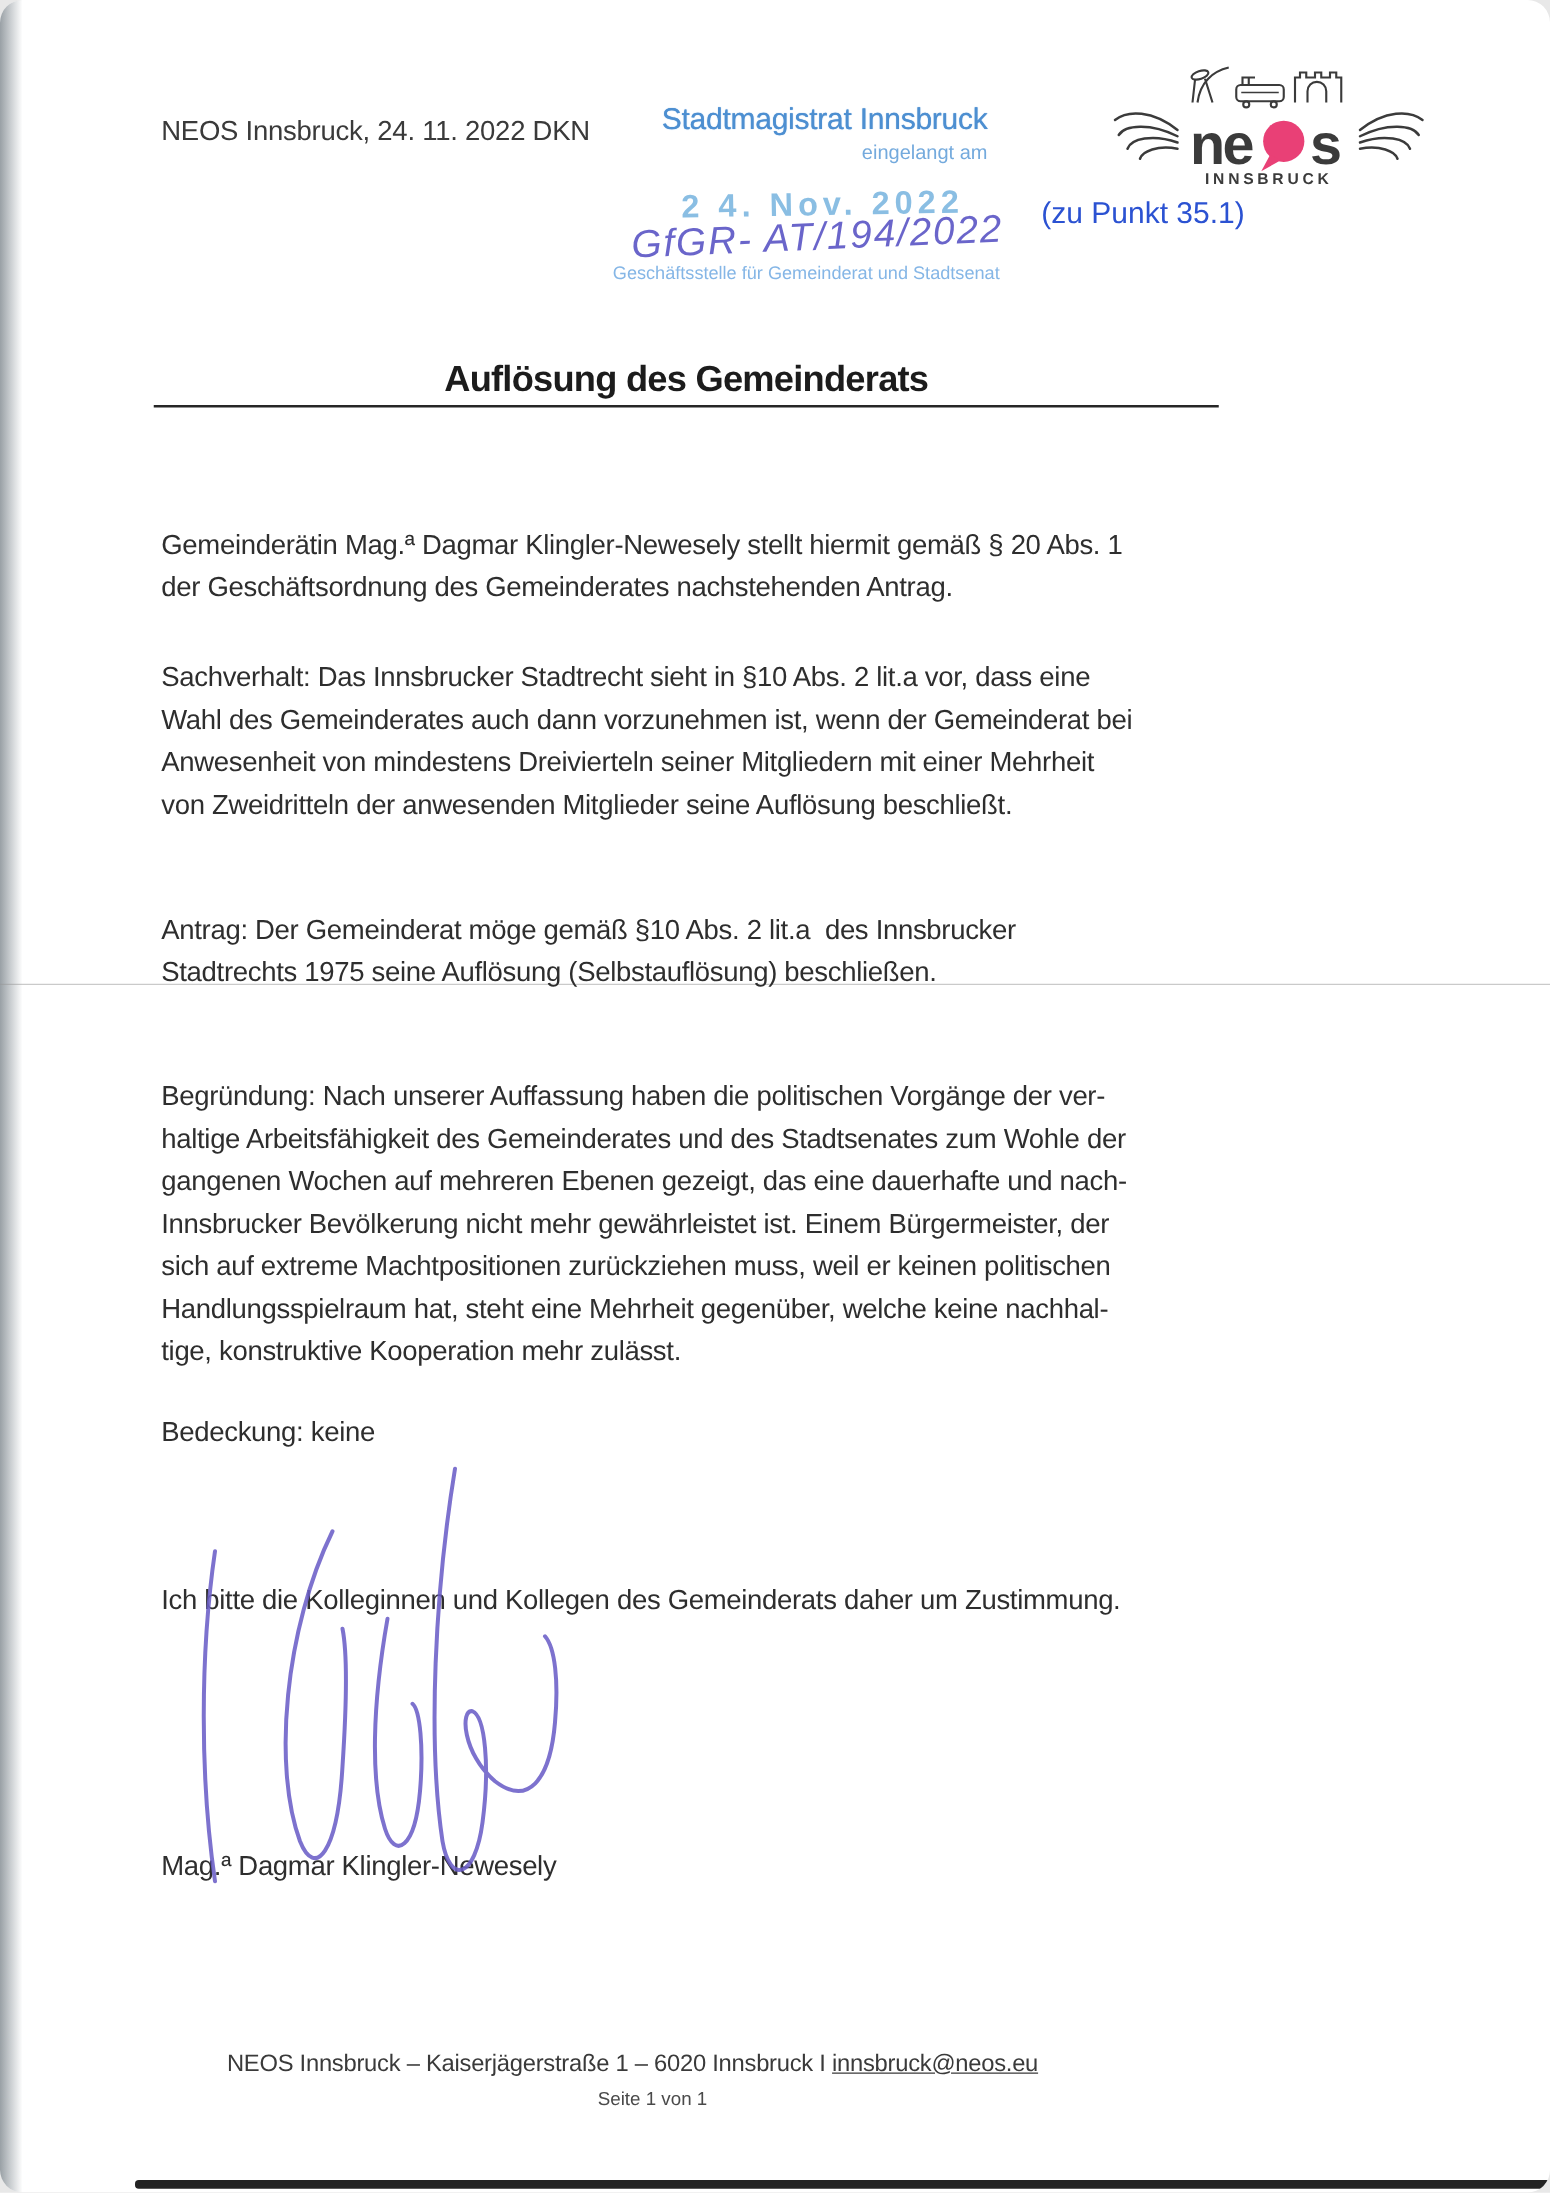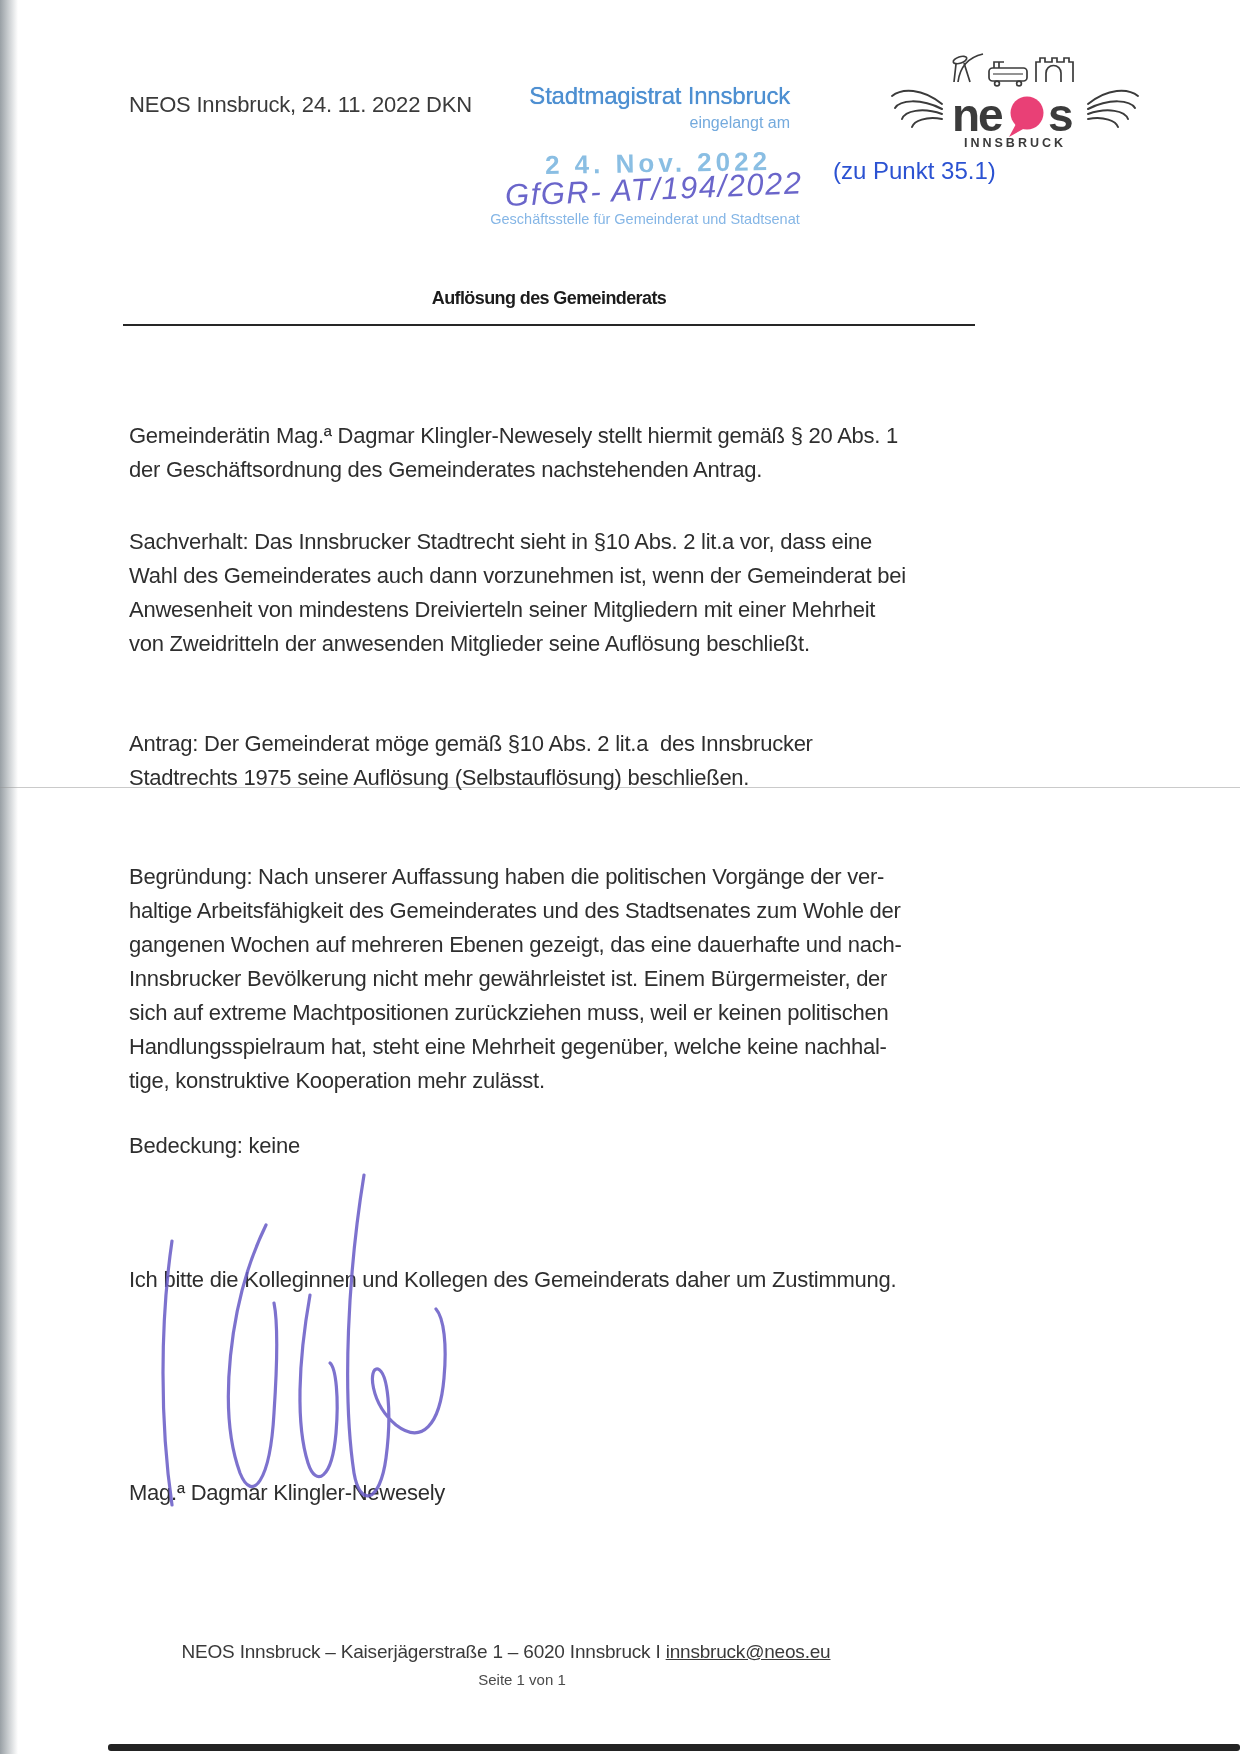--- a/index.html
+++ b/index.html
@@ -1,20 +1,21 @@
 <!DOCTYPE html>
 <html style="--body-text: #2e2e2e; --title-text: #1c1c1c; --stamp-blue: #4d8fd1; --stamp-blue-light: #74aadd; --stamp-blue-pale: #85b6e6; --stamp-date-blue: #63a9da; --handwriting-blue: #5a55c5; --agenda-blue: #2b52d2; --neos-pink: #e94076; --logo-dark: #3b3b3b; --signature-blue: #6b5fc7; --footer-text: #3a3a3a;"><head>
 <meta charset="utf-8">
 <style>
   * { margin:0; padding:0; box-sizing:border-box; }
   html,body { background:#e8e8e8; }
   .page {
     position:relative; width:1240px; height:1754px; margin:0 auto;
     background:#ffffff; overflow:hidden;
     font-family:"Liberation Sans", sans-serif;
+    border-radius:18px;
   }
   
   .scan-left {
     position:absolute; left:0; top:0; bottom:0; width:18px;
     background:linear-gradient(to right, #99a0a5, #c8cccf 45%, rgba(255,255,255,0));
   }
   .scan-bottom {
     position:absolute; left:108px; right:0; bottom:3px; height:7px;
     background:#232323; border-radius:3px;
   }
@@ -48,21 +49,21 @@
     font-size:14.5px; color:var(--stamp-blue-pale); white-space:pre;
   }
   .agenda-ref {
     position:absolute; left:833px; top:157px;
     font-size:24px; color:var(--agenda-blue); white-space:pre;
   }
   .logo { position:absolute; left:890px; top:48px; width:250px; height:102px; }
   
   .doc-title {
     position:absolute; left:123px; top:288px; width:852px; text-align:center;
-    font-size:18px; font-weight:700; letter-spacing:-0.6px; color:var(--title-text);
+    font-size:29px; font-weight:700; letter-spacing:-0.6px; color:var(--title-text);
     white-space:pre;
   }
   .title-underline {
     position:absolute; left:123px; top:324px; width:852px; height:2px; background:#262626;
   }
   
   .para { position:absolute; left:129px; width:860px; }
   .ln {
     white-space:pre; height:34px; line-height:34px;
     font-size:22px; letter-spacing:-0.25px; color:var(--body-text);

